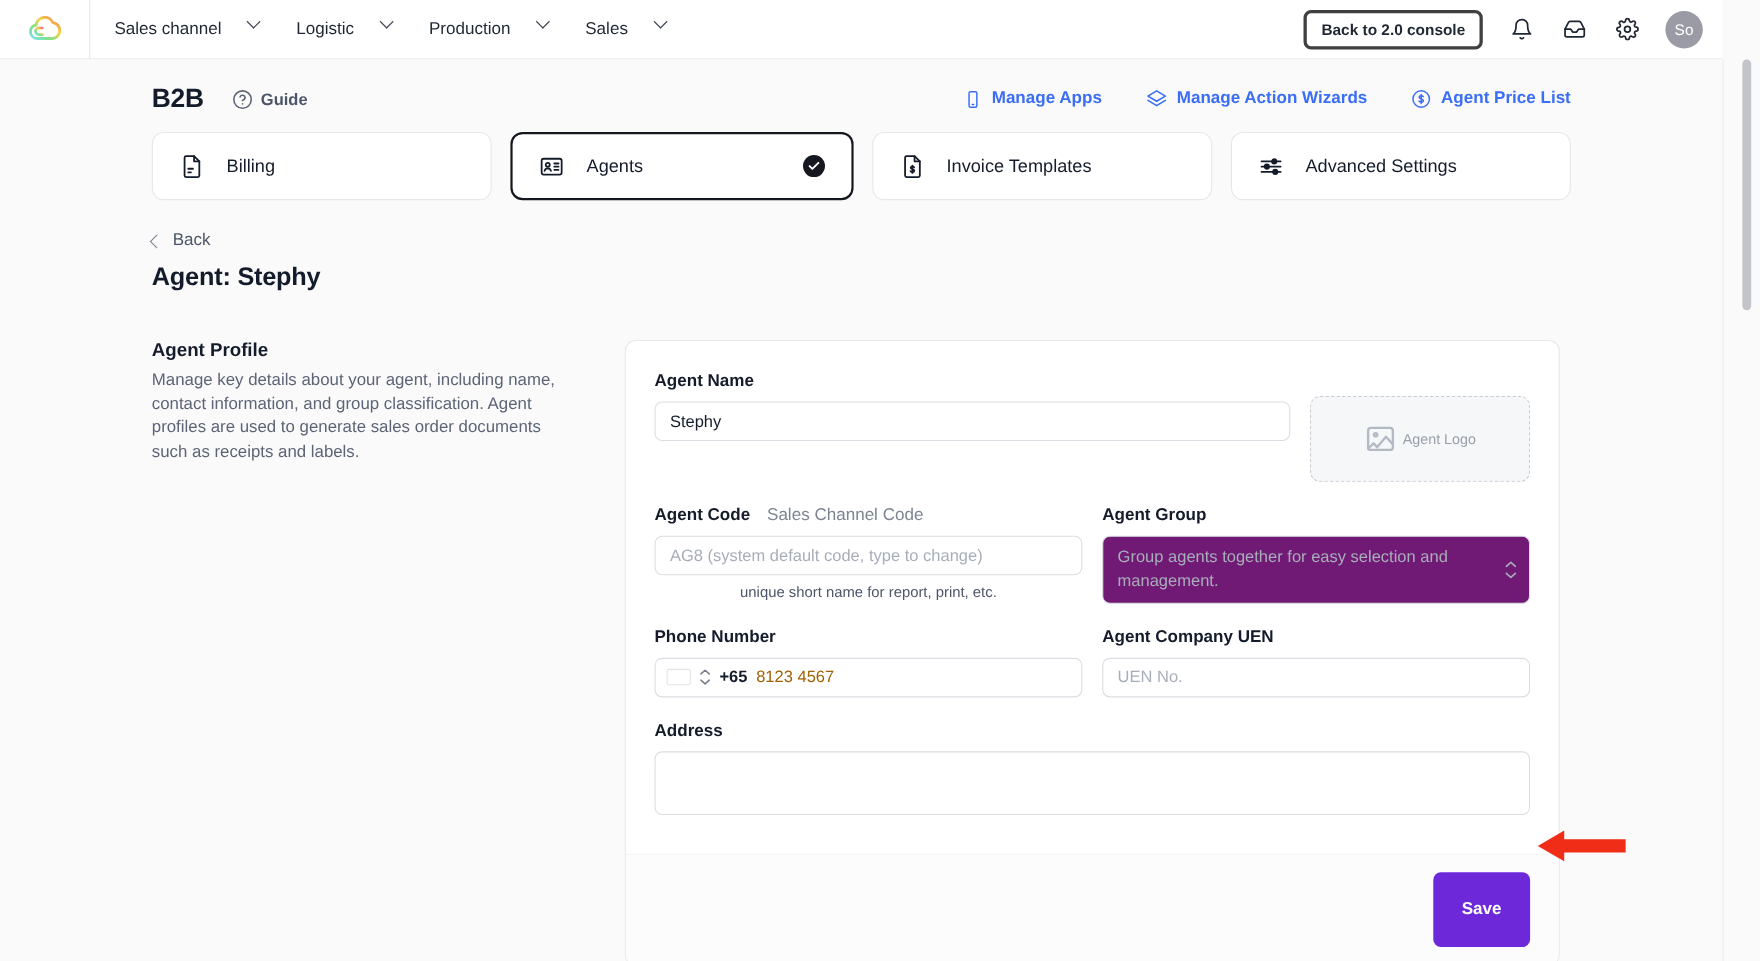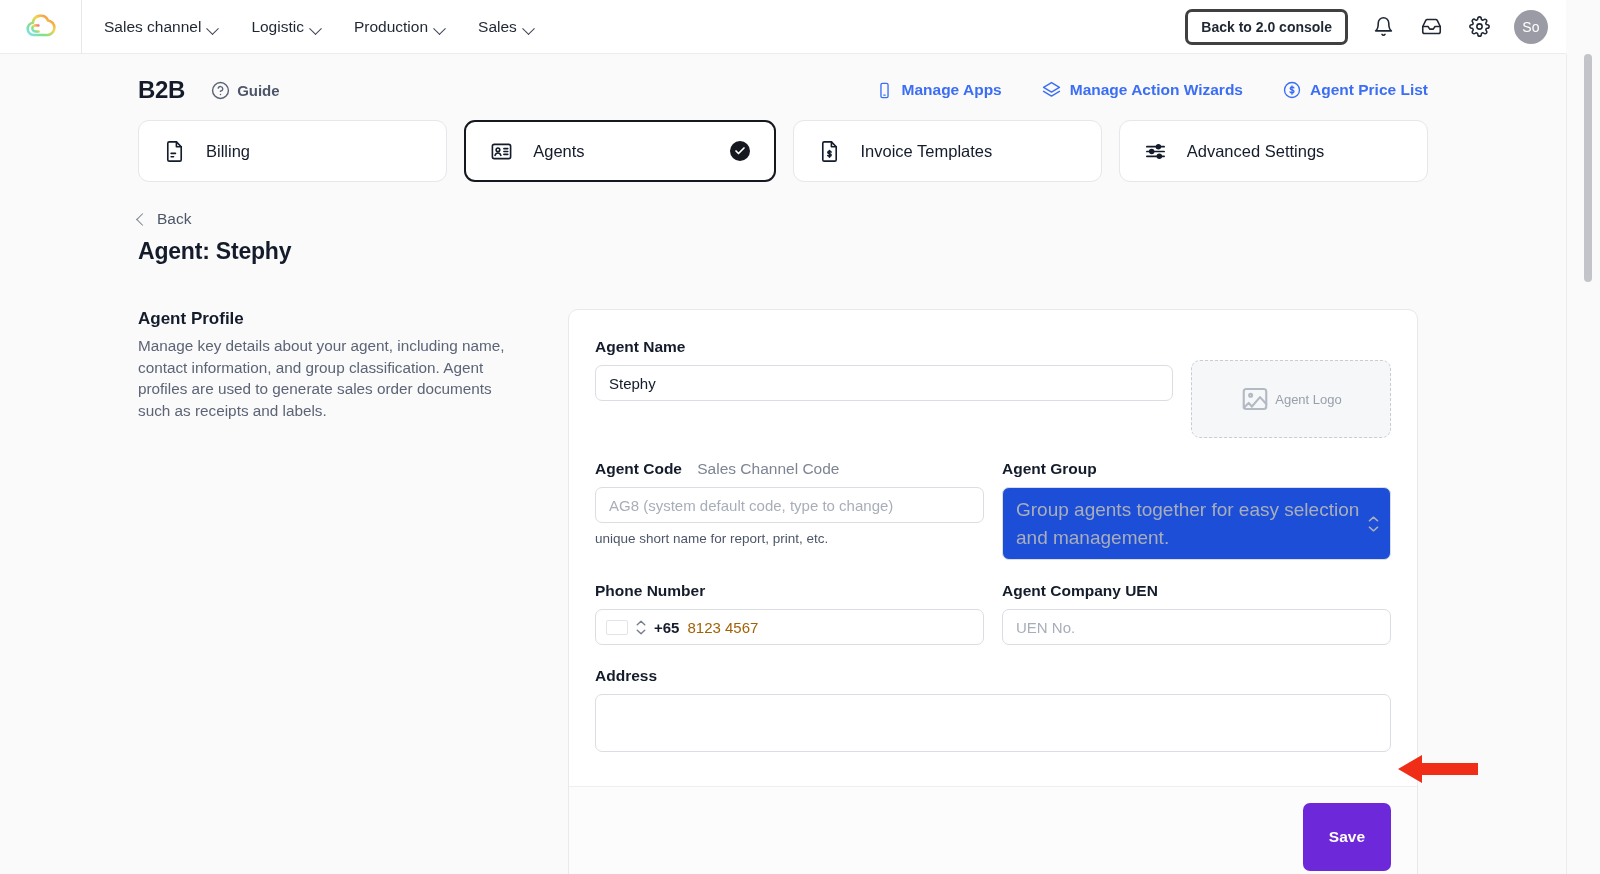--- a/index.html
+++ b/index.html
@@ -13,21 +13,21 @@
 
   
   .topnav {
     position: absolute; top: 0; left: 0; width: 1566px; height: 54px;
     background: #fff; border-bottom: 1px solid #ececec;
     display: flex; align-items: center;
   }
   .logo-wrap { width: 82px; display: flex; align-items: center; justify-content: center;
                height: 54px; border-right: 1px solid #e8e8e8; }
   .nav-items { display: flex; align-items: center; gap: 34px; padding-left: 22px; }
-  .nav-item { display: flex; align-items: flex-end; gap: 7px; font-size: 15.5px;
+  .nav-item { display: flex; align-items: flex-start; gap: 25px; font-size: 15.5px;
               color: #1f2733; cursor: pointer; white-space: nowrap; }
   .chev { display: inline-block; width: 9px; height: 9px;
           border-right: 1.6px solid #3f4654; border-bottom: 1.6px solid #3f4654;
           transform: rotate(45deg) translate(-2px,-2px); }
   .nav-right { margin-left: auto; display: flex; align-items: center; gap: 22px; padding-right: 18px; }
   .btn-console {
     border: 3px solid #404040; border-radius: 7px; background: #fff;
     padding: 7px 13px; font-size: 14px; font-weight: 700; color: #1f2733;
     cursor: pointer; font-family: inherit; white-space: nowrap;
   }
@@ -87,37 +87,37 @@
                border-radius: 0 0 10px 10px; }
 
   .field-label { font-size: 15.5px; font-weight: bold; color: #141c2b; margin-bottom: 9px; }
   .field-label .sub { font-weight: normal; color: #7d8492; margin-left: 11px; }
   .inp {
     width: 100%; height: 36px; border: 1px solid #dadde2; border-radius: 7px;
     background: #fff; padding: 0 13px; font-size: 15px; color: #141c2b;
     font-family: inherit; outline: none;
   }
   .inp::placeholder { color: #a8aeb9; }
-  .hint { font-size: 13.5px; color: #4d5668; margin-top: 8px; }
+  .hint { font-size: 13.5px; color: #4d5668; margin-top: 8px; text-align: center; }
 
   .row-name { display: flex; gap: 18px; align-items: flex-start; }
   .row-name .left { flex: 1; }
   .logo-box {
     width: 200px; height: 78px; border: 1.6px dashed #c9ccd3; border-radius: 9px;
     background: #f6f7f9; display: flex; flex-direction: row; align-items: center;
     justify-content: center; gap: 5px; cursor: pointer; margin-top: 22px;
   }
   .logo-cap { font-size: 13px; color: #9aa0ab; }
 
   .grid2 { display: flex; gap: 18px; margin-top: 22px; }
   .col { flex: 1; }
 
   .select-box {
     width: 100%; min-height: 52px; border: 1px solid #dadde2; border-radius: 7px;
-    background: #1d4ed8; padding: 8px 30px 8px 13px; font-size: 19px; color: #a8aeb9;
+    background: #701a75; padding: 8px 30px 8px 13px; font-size: 15px; color: #a8aeb9;
     line-height: 1.45; position: relative; cursor: pointer;
   }
   .updown { position: absolute; right: 11px; top: 50%; transform: translateY(-50%);
             display: flex; flex-direction: column; gap: 3px; color: #a8aeb9; }
 
   .phone-wrap { display: flex; align-items: center; height: 36px;
                 border: 1px solid #dadde2; border-radius: 7px; background: #fff;
                 padding: 0 10px; gap: 8px; }
   .flag { width: 22px; height: 15px; border-radius: 2px; overflow: hidden;
           border: 1px solid #e3e4e7; position: relative; flex: none; }

